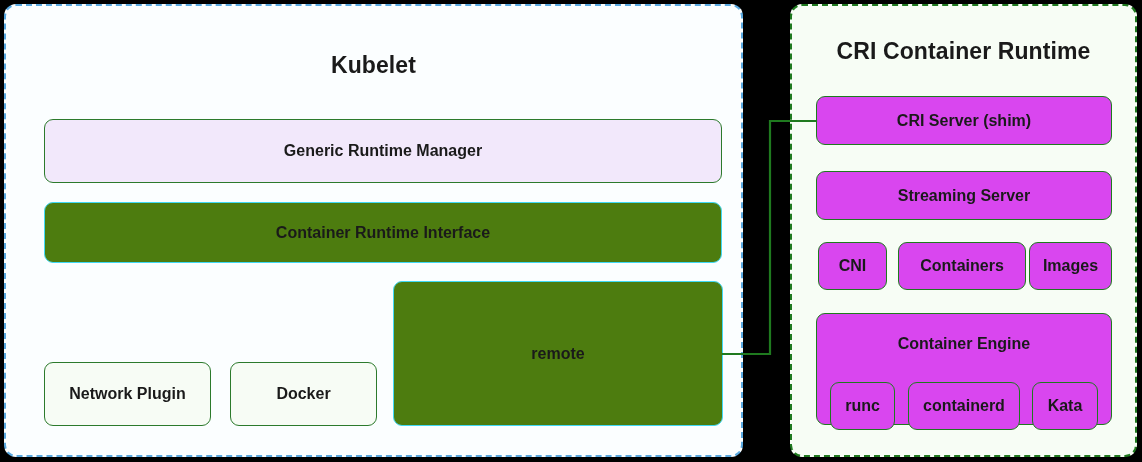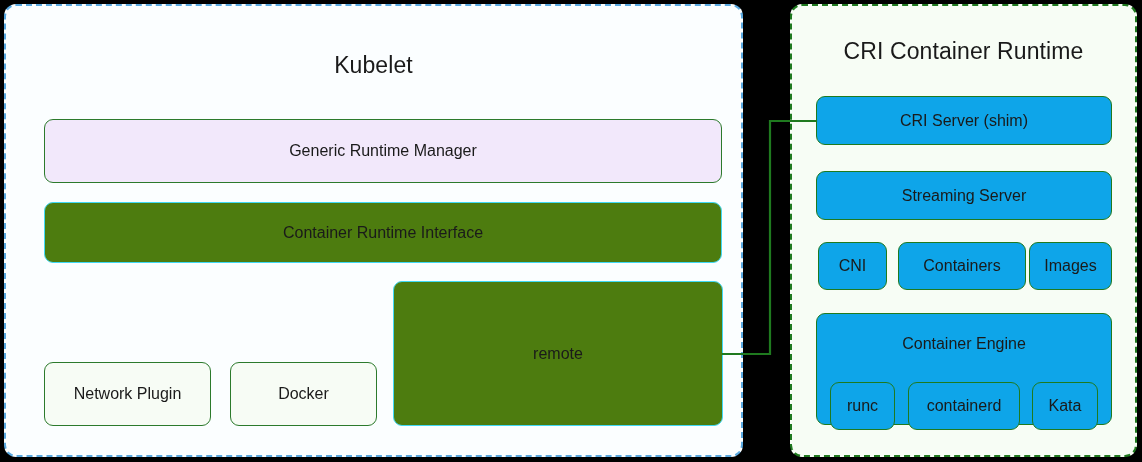--- a/index.html
+++ b/index.html
@@ -13,20 +13,21 @@
     font-family: "Liberation Sans", sans-serif;
     color: #1a1a1a;
     overflow: hidden;
   }
 
   #canvas {
     position: relative;
     width: 1142px;
     height: 462px;
     background: #000000;
+    font-weight: bold;
   }
 
   
   .panel {
     position: absolute;
     border-radius: 12px;
     box-sizing: border-box;
   }
   .panel-kubelet {
     left: 4px;
@@ -66,21 +67,21 @@
     display: flex;
     align-items: center;
     justify-content: center;
     text-align: center;
     font-size: 16px;
     color: #1a1a1a;
     line-height: 1.2;
   }
 
   .b-green  { border: 1.6px solid #2c7a2c; background: #f7fcf5; }
-  .b-white  { border: 1.6px solid #1f7a1f; background: #0ea5e9; }
+  .b-white  { border: 1.6px solid #1f7a1f; background: #d946ef; }
   .b-cyan   { border: 1.6px solid #40d9f5; background: #4d7c0f; }
   .b-purple { border: 1.6px solid #2c7a2c; background: #f2e8fb; }
 
   
   .grm        { left: 44px;  top: 119px; width: 678px; height: 64px; }
   .cri-iface  { left: 44px;  top: 202px; width: 678px; height: 61px; }
   .dockershim { left: 44px;  top: 281px; width: 333px; height: 64px; }
   .netplugin  { left: 44px;  top: 362px; width: 167px; height: 64px; }
   .docker     { left: 230px; top: 362px; width: 147px; height: 64px; }
   .remote     { left: 393px; top: 281px; width: 330px; height: 145px; }

